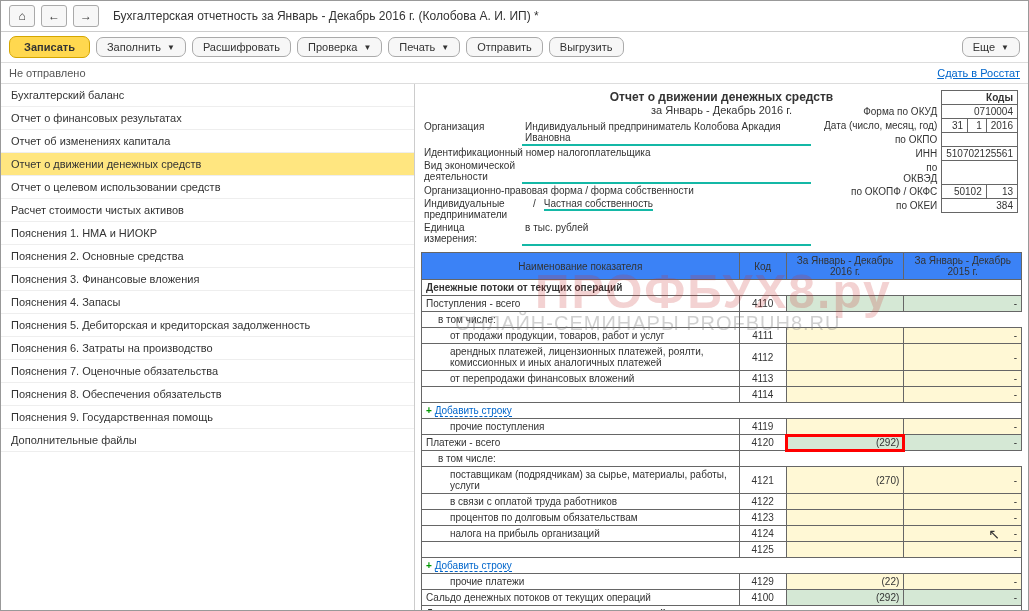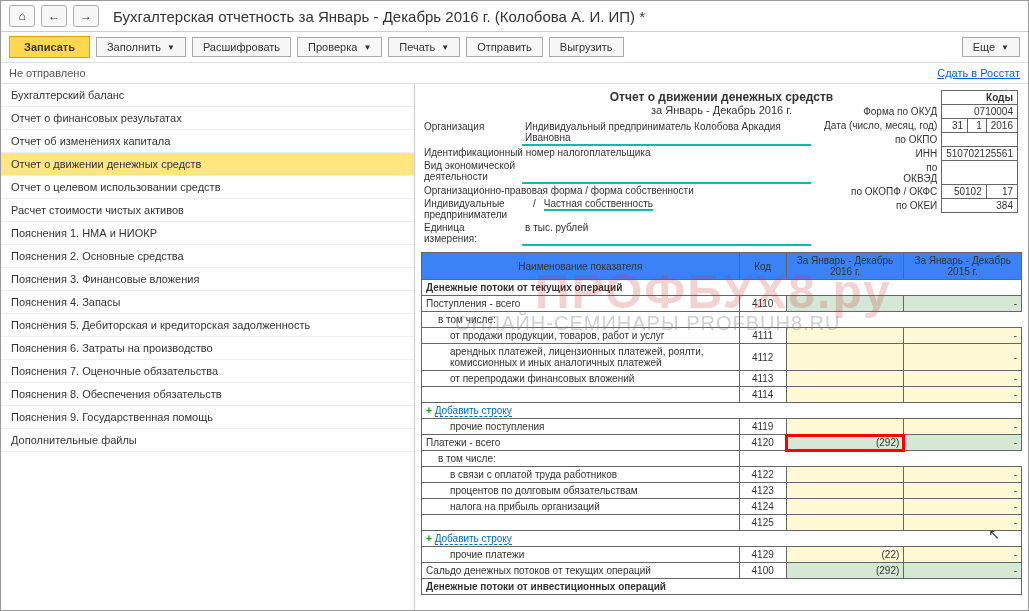--- a/index.html
+++ b/index.html
@@ -1,22 +1,22 @@
 <!DOCTYPE html>
 <html><head>
 <meta charset="utf-8">
 <style>
 * { box-sizing: border-box; margin: 0; padding: 0; }
 body { font-family: Arial, sans-serif; font-size: 11px; background: #fff; color: #333; overflow: hidden; }
 .window { width: 1029px; height: 611px; border: 1px solid #999; background: #fff; display: flex; flex-direction: column; }
 .titlebar { display: flex; align-items: center; padding: 4px 8px; border-bottom: 1px solid #ccc; gap: 6px; }
 .icon-btn { width: 26px; height: 22px; border: 1px solid #aaa; border-radius: 3px; background: #f7f7f7; display: flex; align-items: center; justify-content: center; cursor: pointer; font-size: 12px; }
-.title { font-size: 15px; font-weight: normal; margin-left: 8px; }
+.title { font-size: 12px; font-weight: normal; margin-left: 8px; }
 .toolbar { display: flex; align-items: center; padding: 4px 8px; gap: 6px; border-bottom: 1px solid #ddd; }
-.btn { border: 1px solid #aaa; border-radius: 0; background: #f7f7f7; padding: 3px 10px; cursor: pointer; font-size: 11px; display: flex; align-items: center; gap: 4px; }
+.btn { border: 1px solid #aaa; border-radius: 7px; background: #f7f7f7; padding: 3px 10px; cursor: pointer; font-size: 11px; display: flex; align-items: center; gap: 4px; }
 .btn.pri { background: #ffd84f; border-color: #d4a600; font-weight: bold; padding: 4px 14px; }
 .btn .drop { font-size: 8px; margin-left: 2px; }
 .spacer { flex: 1; }
 .status { padding: 4px 8px; font-size: 11px; color: #555; display: flex; border-bottom: 1px solid #ddd; }
 .link { color: #0066cc; text-decoration: underline; cursor: pointer; }
 .body { flex: 1; display: flex; overflow: hidden; }
 .sidebar { width: 414px; border-right: 1px solid #ccc; overflow-y: auto; background: #fff; }
 .side-item { padding: 5px 10px; border-bottom: 1px solid #eee; cursor: pointer; font-size: 11px; }
 .side-item.on { background: #ffe680; }
 .main { flex: 1; overflow: auto; padding: 6px; position: relative; }
@@ -177,21 +177,21 @@
                   <td colspan="3">510702125561</td>
                 </tr>
             <tr>
                   <td class="right-label" style="border:none;white-space:pre-line">по
 ОКВЭД</td>
                   <td colspan="3">&nbsp;</td>
                 </tr>
             <tr>
                   <td class="right-label" style="border:none">по ОКОПФ / ОКФС</td>
                   <td colspan="2" style="width:40px">50102</td>
-                  <td style="width:30px">17</td>
+                  <td style="width:30px">13</td>
                 </tr>
             <tr>
                   <td class="right-label" style="border:none">по ОКЕИ</td>
                   <td colspan="3">384</td>
                 </tr>
           </tbody>
             </table>
         </div>
       </div>
 
@@ -259,20 +259,26 @@
               <td class="col-val cell-g hl-red">(292)</td>
               <td class="col-val dash cell-g">-</td>
             </tr>
             <tr>
               <td class="col-name indent1">в том числе:</td>
               <td class="col-code" style="border: none;"></td>
               <td class="col-val " style="border: none;"></td>
               <td class="col-val dash " style="border: none;"></td>
             </tr>
             <tr>
+              <td class="col-name indent2">поставщикам (подрядчикам) за сырье, материалы, работы, услуги</td>
+              <td class="col-code">4121</td>
+              <td class="col-val cell-y">(270)</td>
+              <td class="col-val dash cell-y">-</td>
+            </tr>
+            <tr>
               <td class="col-name indent2">в связи с оплатой труда работников</td>
               <td class="col-code">4122</td>
               <td class="col-val cell-y"></td>
               <td class="col-val dash cell-y">-</td>
             </tr>
             <tr>
               <td class="col-name indent2">процентов по долговым обязательствам</td>
               <td class="col-code">4123</td>
               <td class="col-val cell-y"></td>
               <td class="col-val dash cell-y">-</td>

